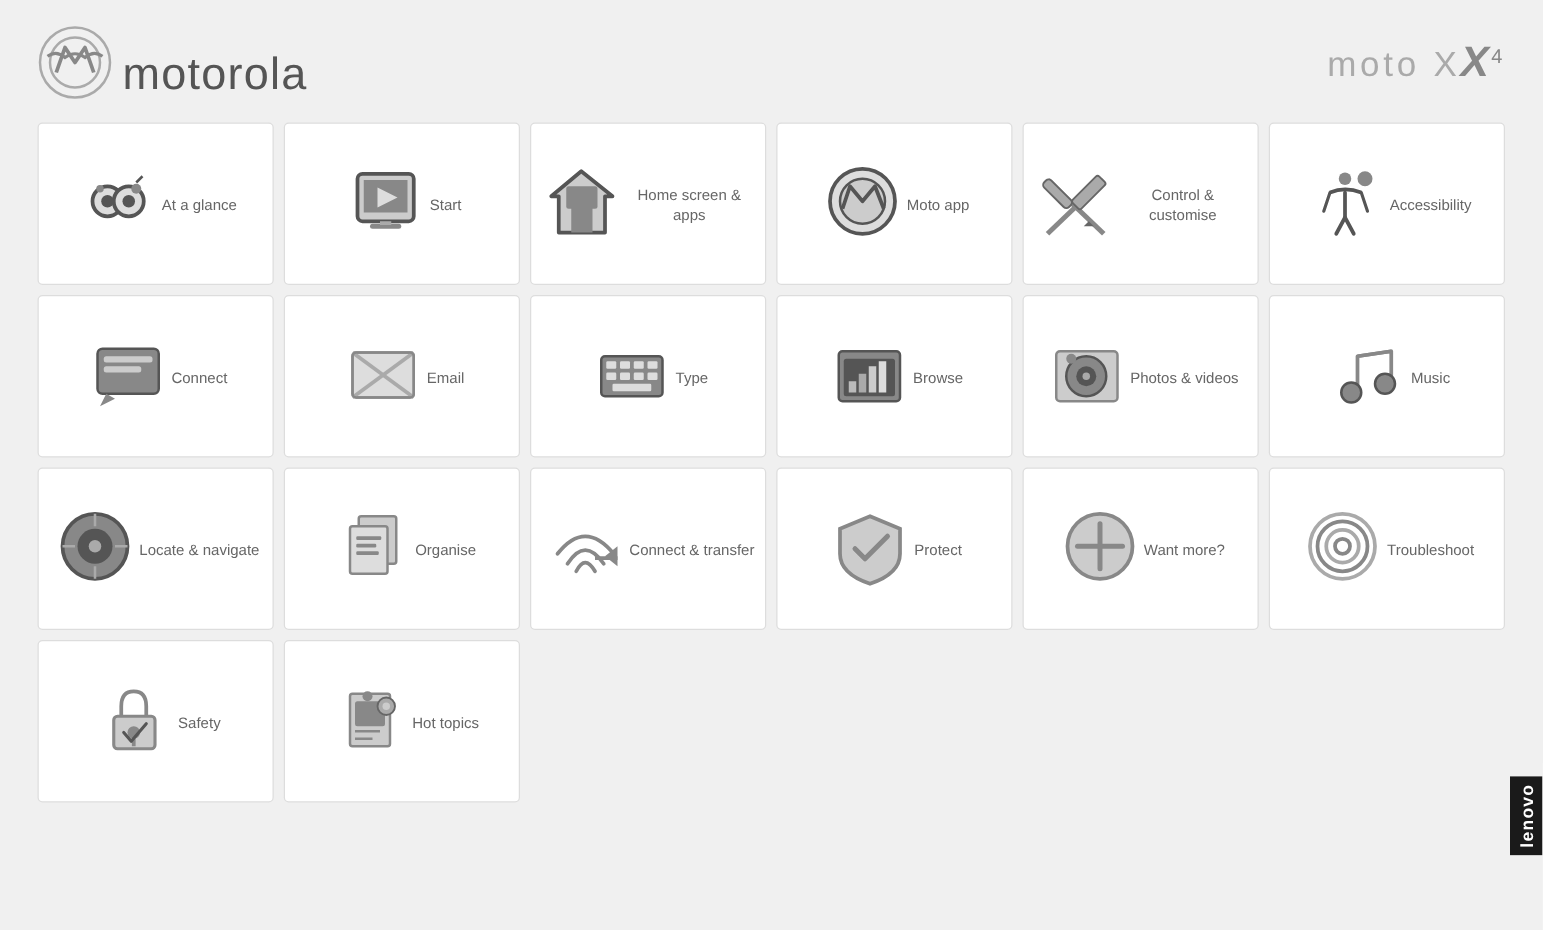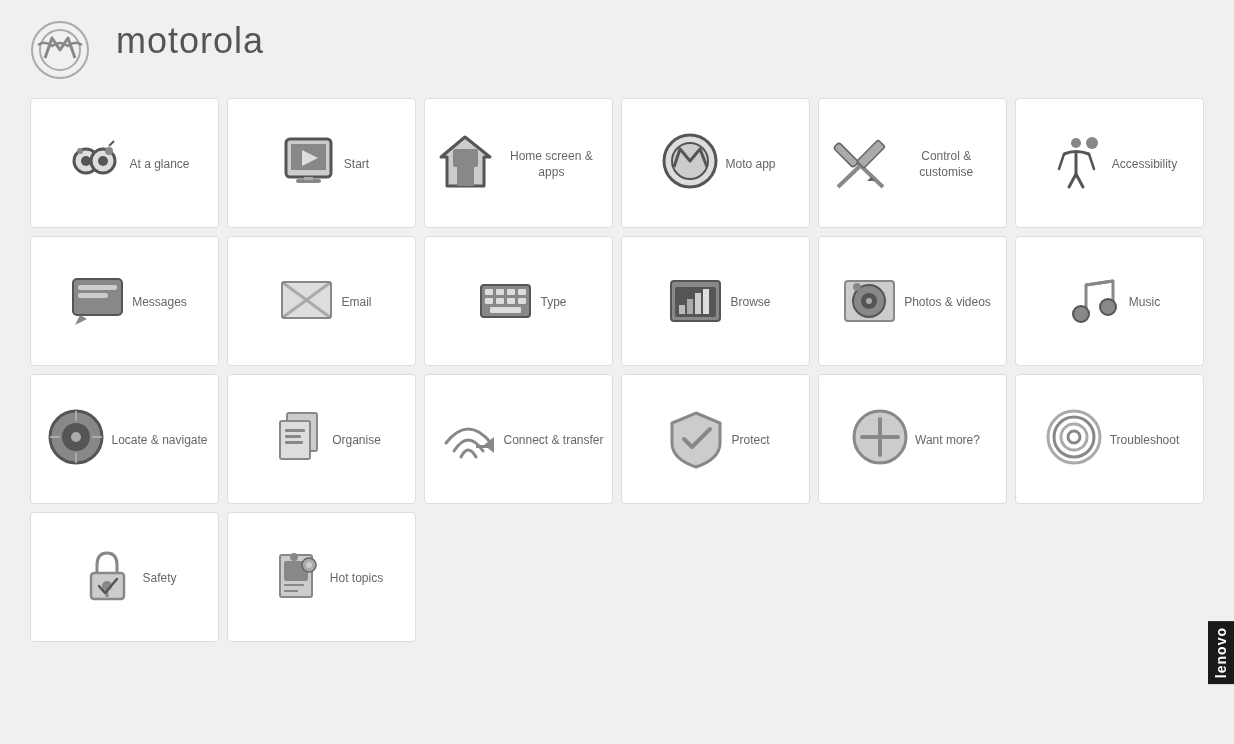--- a/index.html
+++ b/index.html
@@ -19,22 +19,22 @@
       padding: 20px 30px 20px 30px;
     }
     .header {
       display: flex;
       justify-content: space-between;
       align-items: center;
       margin-bottom: 18px;
     }
     .motorola-logo {
       display: flex;
-      align-items: flex-start;
-      gap: 26px;
+      align-items: flex-end;
+      gap: 8px;
     }
     .moto-emblem {
       width: 60px;
       height: 60px;
     }
     .motorola-text {
       font-size: 36px;
       font-weight: 300;
       color: #555;
       letter-spacing: 1px;
@@ -108,20 +108,25 @@
       <svg class="moto-emblem" viewBox="0 0 60 60">
         <circle cx="30" cy="30" r="28" fill="none" stroke="#aaa" stroke-width="2"></circle>
         <circle cx="30" cy="30" r="20" fill="none" stroke="#aaa" stroke-width="2"></circle>
 
         <path d="M15 38 L22 18 L30 30 L38 18 L45 38" fill="none" stroke="#888" stroke-width="3" stroke-linejoin="round"></path>
 
         <path d="M8 25 Q15 20 22 26 Q30 20 38 26 Q45 20 52 25" fill="none" stroke="#888" stroke-width="2.5"></path>
       </svg>
       <span class="motorola-text">motorola</span>
     </div>
+    <div class="motox4-logo">
+      <span>
+        <span style="font-size:28px;color:#aaa;font-weight:300;letter-spacing:3px;">moto X</span><span style="font-size:34px;color:#888;font-style:italic;font-weight:bold;">X</span><sup style="font-size:16px;color:#888;">4</sup>
+      </span>
+    </div>
   </div>
 
   <div class="grid">
 
     <div class="cell">
       <div class="cell-icon">
         <svg viewBox="0 0 65 65" fill="none">
           <circle cx="24" cy="32" r="12" stroke="#555" stroke-width="3" fill="#ddd"></circle>
           <circle cx="41" cy="32" r="12" stroke="#555" stroke-width="3" fill="#ddd"></circle>
           <circle cx="24" cy="32" r="5" fill="#555"></circle>
@@ -203,21 +208,21 @@
 
     <div class="cell">
       <div class="cell-icon">
         <svg viewBox="0 0 65 65" fill="none">
           <rect x="8" y="12" width="49" height="36" rx="4" fill="#888" stroke="#555" stroke-width="2"></rect>
           <rect x="13" y="18" width="39" height="5" rx="2" fill="#ccc"></rect>
           <rect x="13" y="26" width="30" height="5" rx="2" fill="#ccc"></rect>
           <polygon points="15,48 10,58 22,52" fill="#888"></polygon>
         </svg>
       </div>
-      <span class="cell-label">Messages</span>
+      <span class="cell-label">Connect</span>
     </div>
 
     <div class="cell">
       <div class="cell-icon">
         <svg viewBox="0 0 65 65" fill="none">
           <rect x="8" y="15" width="49" height="36" rx="3" fill="#ddd" stroke="#888" stroke-width="2"></rect>
 
           <line x1="8" y1="15" x2="57" y2="51" stroke="#aaa" stroke-width="3"></line>
           <line x1="57" y1="15" x2="8" y2="51" stroke="#aaa" stroke-width="3"></line>
           <rect x="8" y="15" width="49" height="36" rx="3" fill="none" stroke="#888" stroke-width="2"></rect>

